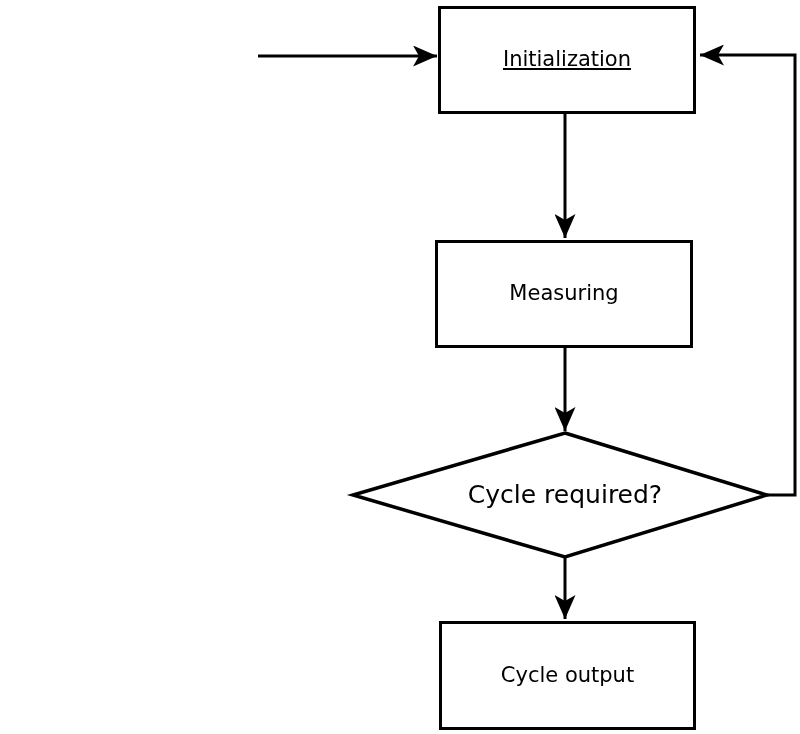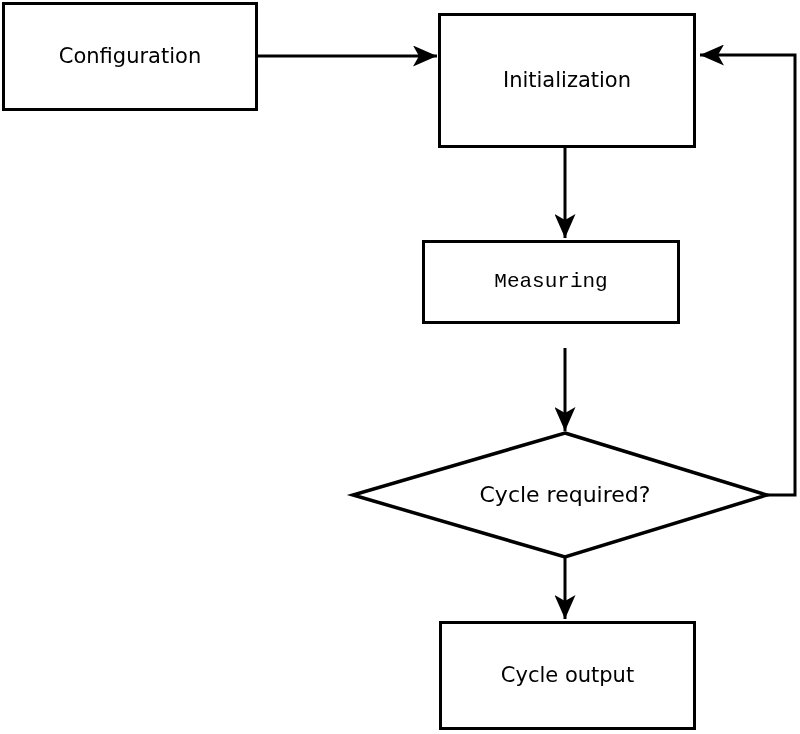--- a/index.html
+++ b/index.html
@@ -33,29 +33,29 @@
     justify-content: center;
     font-size: 21px;
     line-height: 1.2;
     text-align: center;
   }
   .node-label-overlay {
     position: absolute;
     display: flex;
     align-items: center;
     justify-content: center;
-    font-size: 22px;
+    font-size: 25px;
     line-height: 1.2;
     text-align: center;
     pointer-events: none;
   }
   
   .pos-configuration { left: 2px;   top: 2px;   width: 256px; height: 109px; }
-  .pos-initialization{ left: 438px; top: 13px;   width: 258px; height: 135px; }
-  .pos-measuring     { left: 422px; top: 240px; width: 258px; height: 84px; font-family: Liberation Mono, monospace; }
+  .pos-initialization{ left: 438px; top: 6px;   width: 258px; height: 108px; text-decoration: underline; }
+  .pos-measuring     { left: 435px; top: 240px; width: 258px; height: 108px; }
   .pos-data-output   { left: 439px; top: 621px; width: 257px; height: 109px; }
   .pos-decision-label{ left: 370px; top: 463px; width: 390px; height: 64px;  }
 </style>
 </head>
 <body>
 
 <div class="canvas">
 
   <svg class="edges-svg" viewBox="0 0 800 734" xmlns="http://www.w3.org/2000/svg">
     <defs>
@@ -70,23 +70,20 @@
 
     <line x1="565" y1="348" x2="565" y2="431" stroke="#000000" stroke-width="3" marker-end="url(#arrowhead)"></line>
 
     <line x1="565" y1="557" x2="565" y2="619" stroke="#000000" stroke-width="3" marker-end="url(#arrowhead)"></line>
 
     <polyline points="767,495 795,495 795,55 700,55" fill="none" stroke="#000000" stroke-width="3" stroke-linejoin="miter" marker-end="url(#arrowhead)"></polyline>
 
     <polygon points="565,433 767,495 565,557 353,495" fill="#ffffff" stroke="#000000" stroke-width="3.5" stroke-linejoin="miter"></polygon>
   </svg>
 
-  <div class="node-box pos-configuration">
-    <span>Configuration</span>
-  </div>
 
   <div class="node-box pos-initialization">
     <span>Initialization</span>
   </div>
 
   <div class="node-box pos-measuring">
     <span>Measuring</span>
   </div>
 
   <div class="node-label-overlay pos-decision-label">

